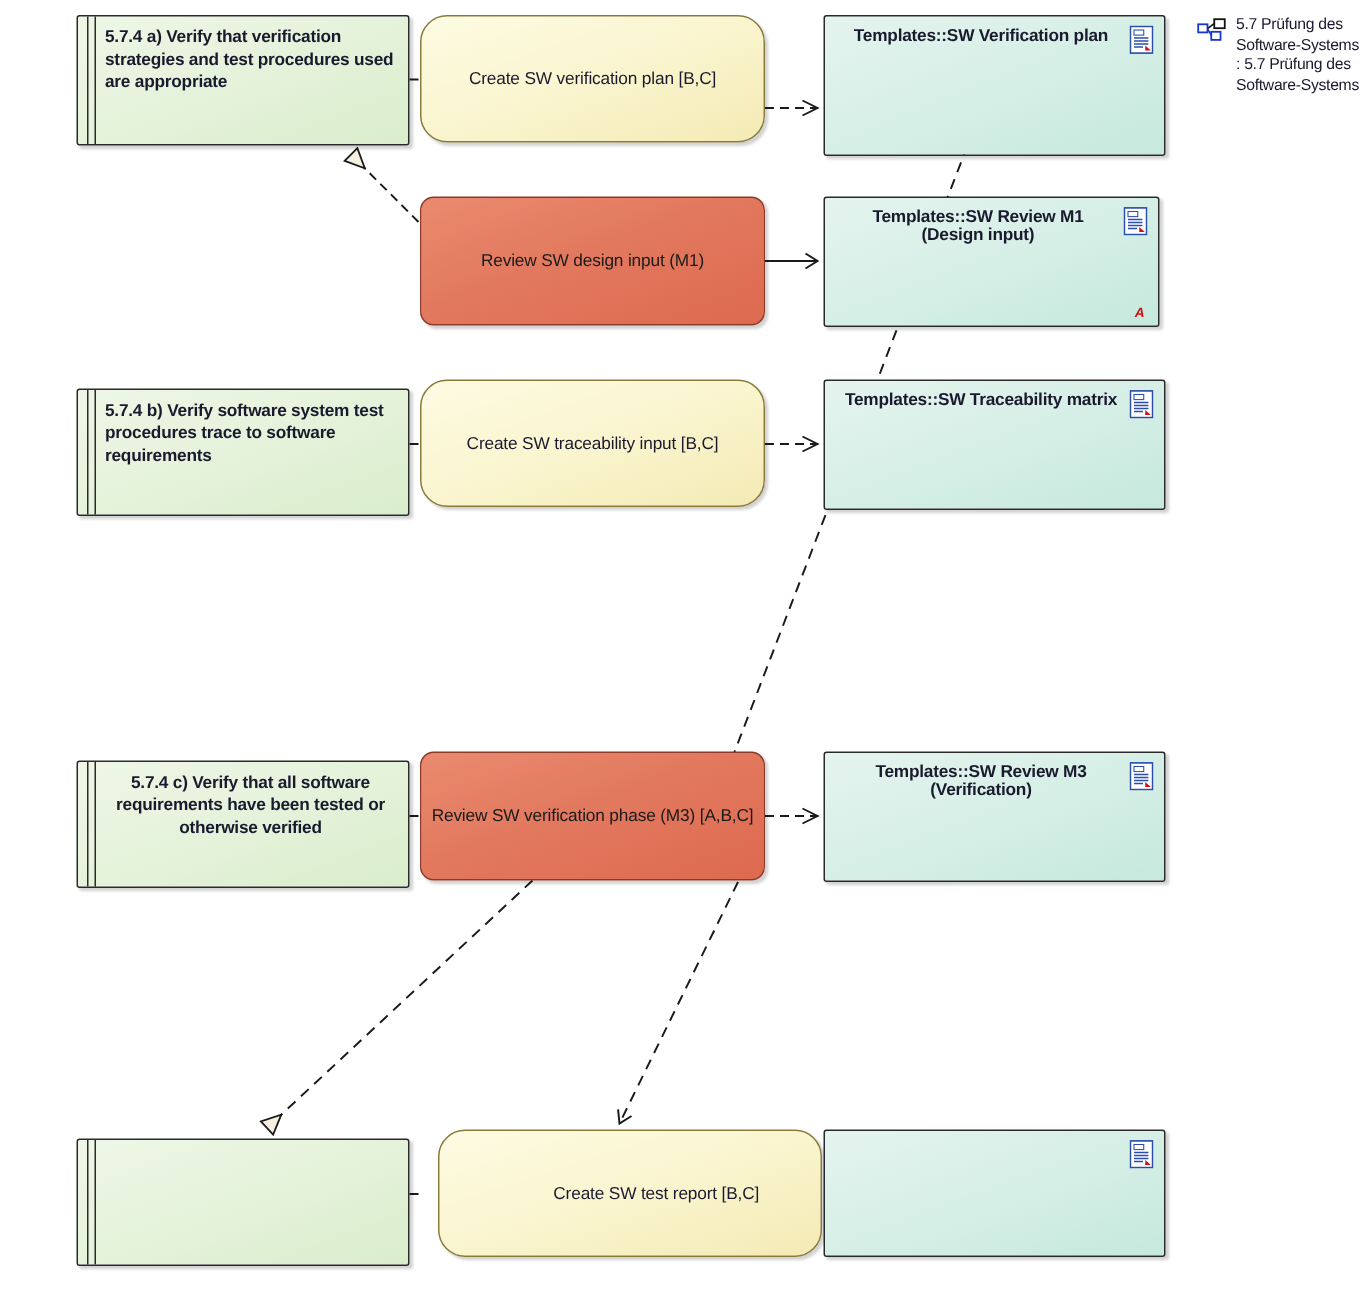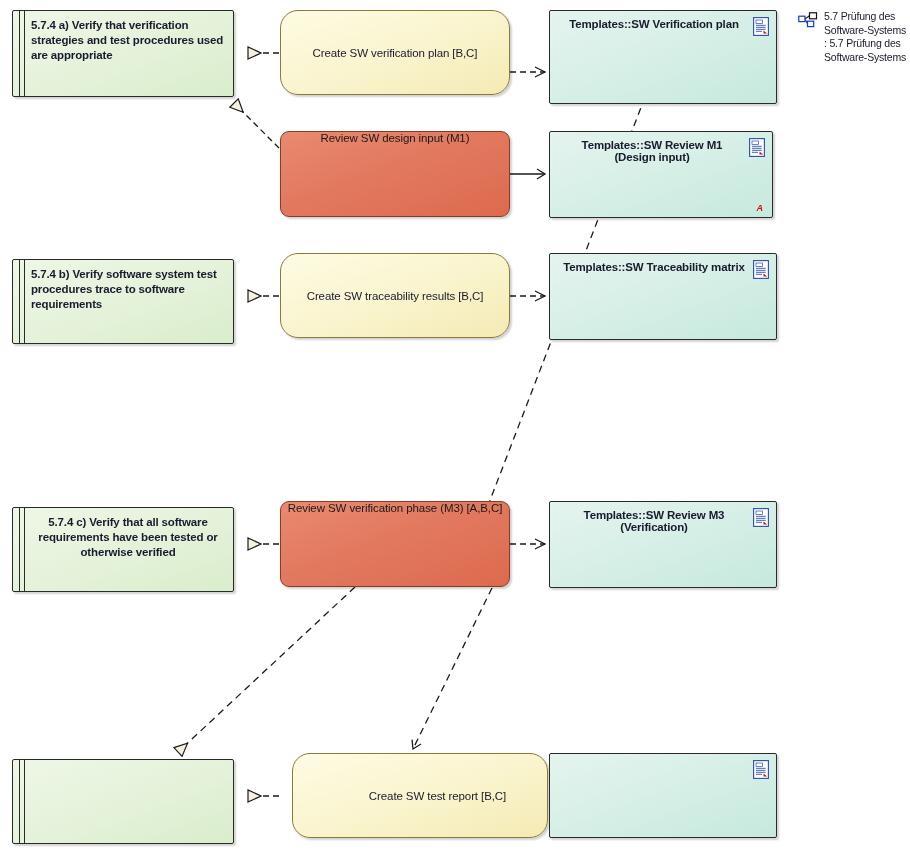--- a/index.html
+++ b/index.html
@@ -32,20 +32,21 @@
     position: absolute;
     box-sizing: border-box;
     z-index: 10;
   }
   
   .req {
     border: 1.4px solid #2a2a2a;
     border-radius: 2px;
     background: linear-gradient(to bottom right, #eef7e6 0%, #e6f3dc 45%, #d9edcb 100%);
     box-shadow: 2px 2px 2px rgba(0,0,0,0.18);
+    margin-left: 39px;
   }
   .req .bar {
     position: absolute;
     left: 6px;
     top: 0;
     bottom: 0;
     width: 4px;
     border-left: 1.4px solid #2a2a2a;
     border-right: 1.4px solid #2a2a2a;
   }
@@ -76,20 +77,21 @@
     text-align: center;
     letter-spacing: -0.1px;
   }
   
   .rev {
     border: 1.4px solid #8a3a28;
     border-radius: 9px;
     background: linear-gradient(to bottom right, #e98a6e 0%, #e2795f 45%, #dd6a4e 100%);
     box-shadow: 2px 2px 2px rgba(0,0,0,0.18);
     display: flex;
+    align-items: center;
     justify-content: center;
   }
   .rev .txt {
     font-size: 11.5px;
     color: #1a1a1a;
     text-align: center;
     letter-spacing: -0.1px;
   }
   
   .tpl {
@@ -243,21 +245,21 @@
 
   <div class="node act" style="left:280px; top:10px; width:230px; height:85px;">
     <div class="txt">Create SW verification plan [B,C]</div>
   </div>
 
   <div class="node rev" style="left:280px; top:131px; width:230px; height:86px;">
     <div class="txt">Review SW design input (M1)</div>
   </div>
 
   <div class="node act" style="left:280px; top:253px; width:230px; height:85px;">
-    <div class="txt">Create SW traceability results [B,C]</div>
+    <div class="txt">Create SW traceability input [B,C]</div>
   </div>
 
   <div class="node rev" style="left:280px; top:501px; width:230px; height:86px;">
     <div class="txt">Review SW verification phase (M3) [A,B,C]</div>
   </div>
 
   <div class="node act" style="left:292px; top:753px; width:256px; height:85px;padding-left:35px;">
     <div class="txt">Create SW test report [B,C]</div>
   </div>
 

